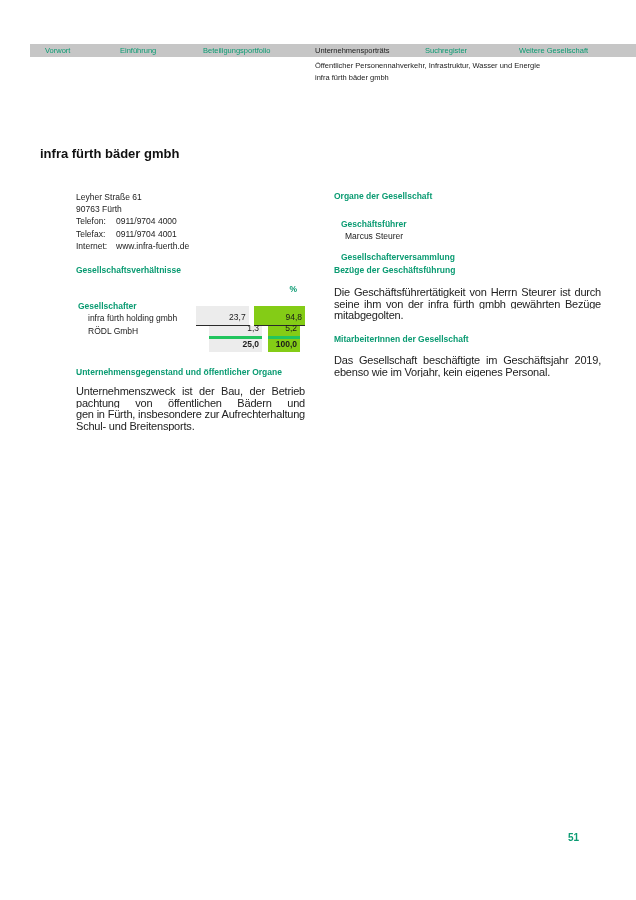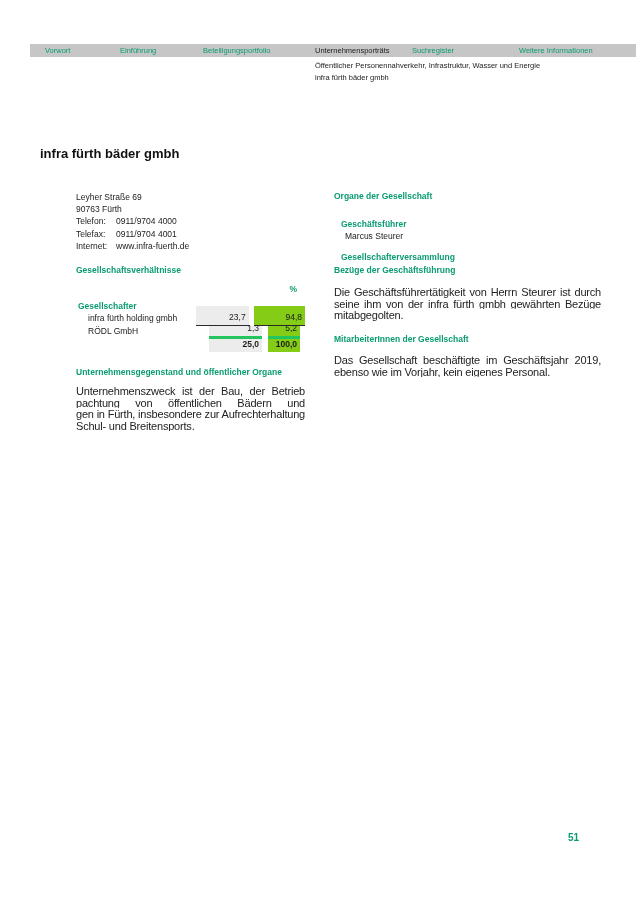--- a/index.html
+++ b/index.html
@@ -62,33 +62,33 @@
 </head>
 <body>
 
 <div class="page">
 
   <div class="navbar">
     <span class="nav-item" style="left:15px">Vorwort</span>
     <span class="nav-item" style="left:90px">Einführung</span>
     <span class="nav-item" style="left:173px">Beteiligungsportfolio</span>
     <span class="nav-item active" style="left:285px">Unternehmensporträts</span>
-    <span class="nav-item" style="left:382px">Suchregister</span>
-    <span class="nav-item" style="left:489px">Weitere Informationen</span>
+    <span class="nav-item" style="left:395px">Suchregister</span>
+    <span class="nav-item" style="left:489px">Weitere Gesellschaft</span>
   </div>
 
   <div class="breadcrumb">
     <div>Öffentlicher Personennahverkehr, Infrastruktur, Wasser und Energie</div>
     <div>infra fürth bäder gmbh</div>
   </div>
 
   <div class="title">infra fürth bäder gmbh</div>
 
   <div class="address">
-    <div>Leyher Straße 69</div>
+    <div>Leyher Straße 61</div>
     <div>90763 Fürth</div>
     <div>
       <span class="addr-label">Telefon:</span><span>0911/9704 4000</span>
     </div>
     <div>
       <span class="addr-label">Telefax:</span><span>0911/9704 4001</span>
     </div>
     <div>
       <span class="addr-label">Internet:</span><span>www.infra-fuerth.de</span>
     </div>

